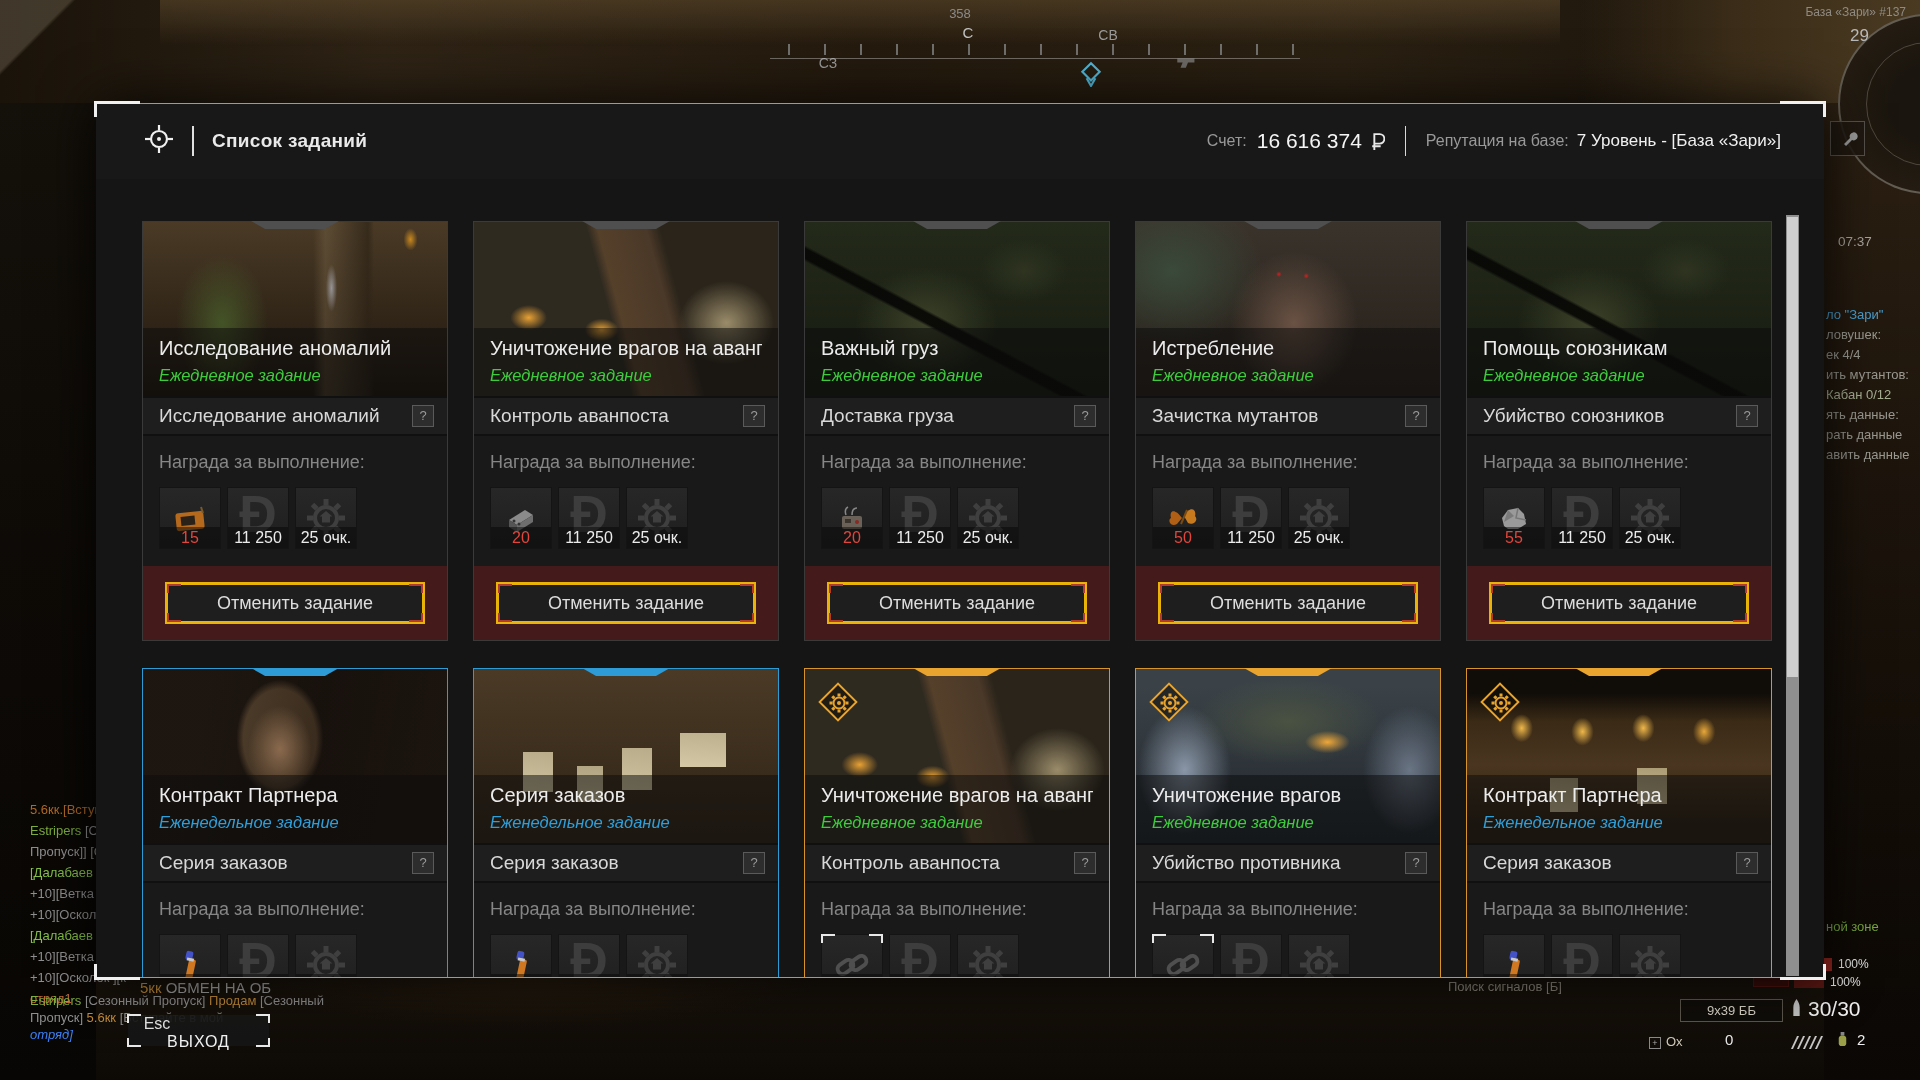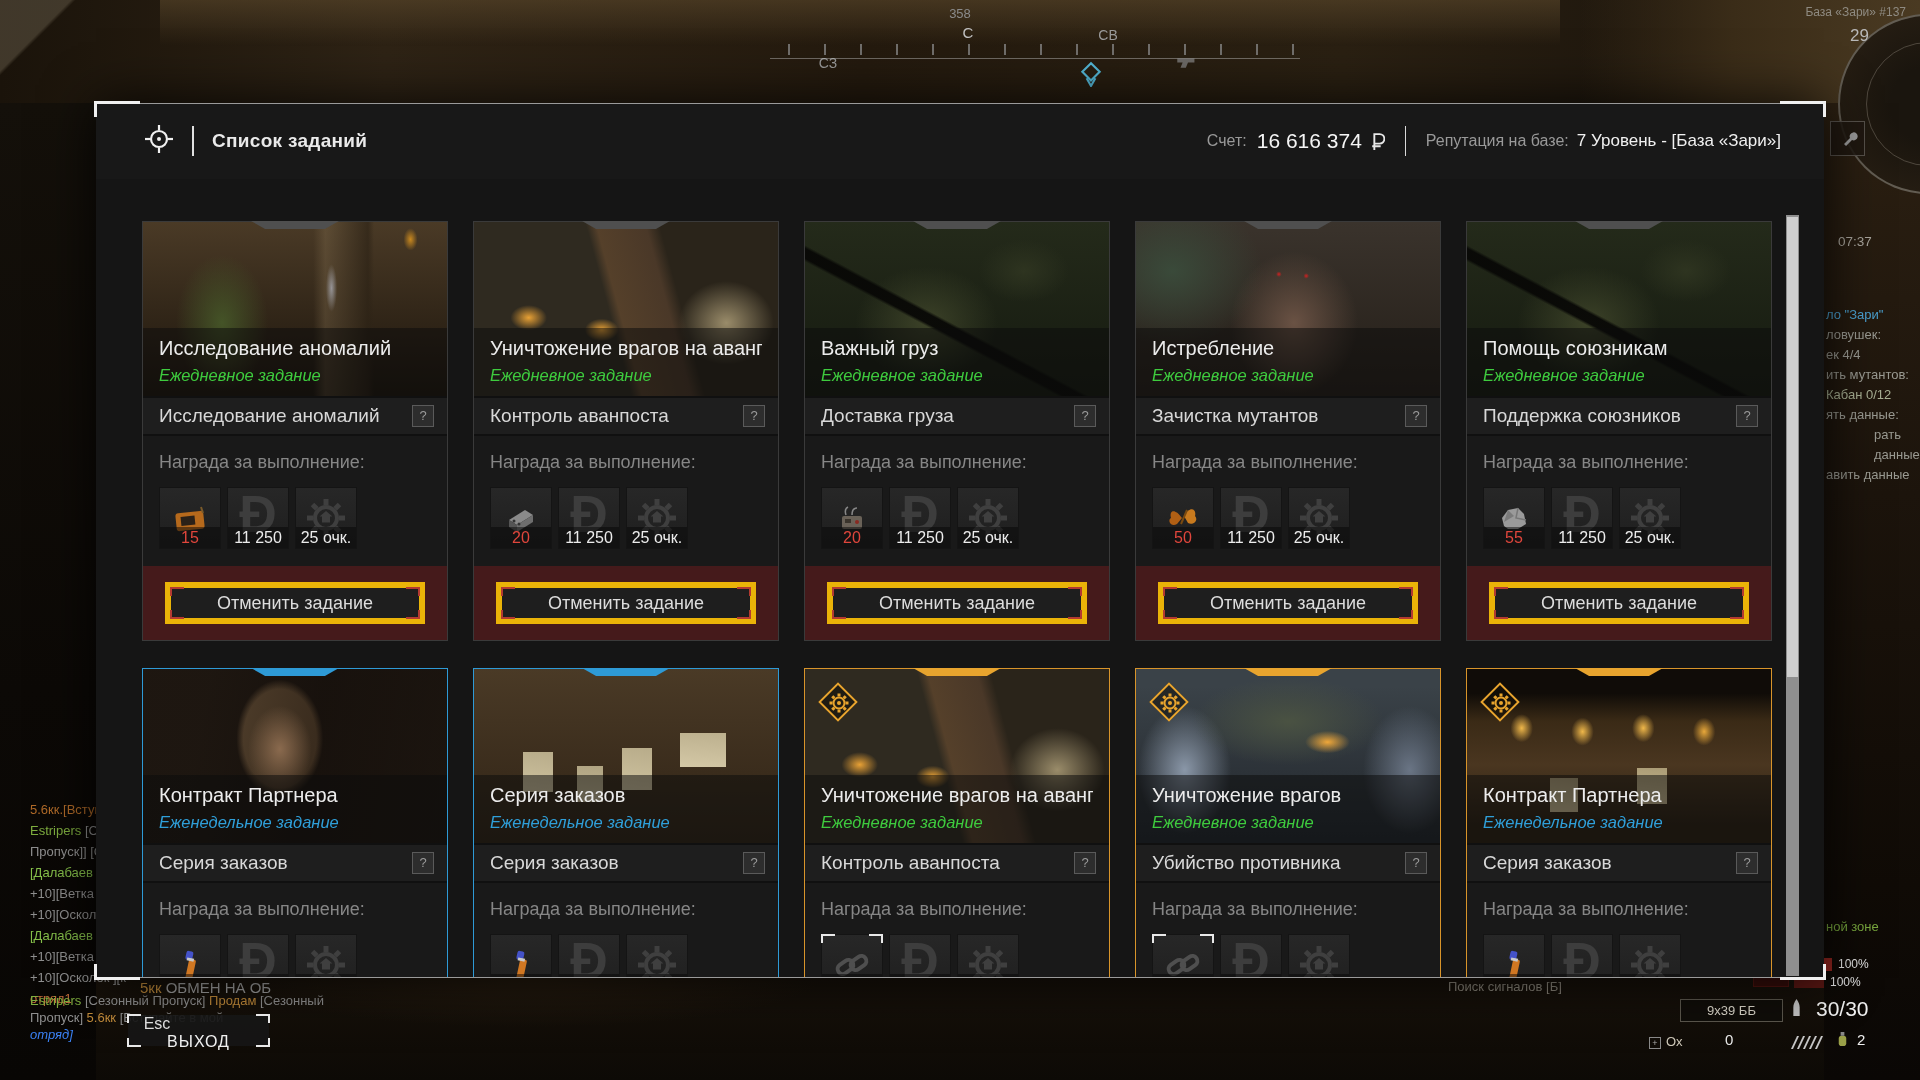--- a/index.html
+++ b/index.html
@@ -50,21 +50,21 @@
 
   
   .armor-block{position:absolute;left:1753px;top:957px;width:36px;height:30px;background:#3a0d0a;border:1px solid #571510;opacity:.9;}
   .health-row{position:absolute;display:flex;align-items:center;gap:6px;z-index:3;}
   .health-row .bar{height:13px;background:#8e241e;}
   .health-row.r1{left:1794px;top:957px;} .health-row.r1 .bar{width:38px;}
   .health-row.r2{left:1794px;top:975px;} .health-row.r2 .bar{width:30px;height:12px;background:#5a1713;}
   .health-row .pct{font-size:12px;color:#e0e0e0;}
   .caliber-box{position:absolute;left:1680px;top:999px;width:103px;height:23px;border:1px solid #5a564c;
     background:rgba(15,13,10,.75);color:#d8d4c8;font-size:13px;display:flex;align-items:center;justify-content:center;z-index:3;}
-  .mag-row{position:absolute;left:1791px;top:997px;display:flex;align-items:center;gap:14px;z-index:3;}
+  .mag-row{position:absolute;left:1791px;top:997px;display:flex;align-items:center;gap:6px;z-index:3;}
   .mag-count{font-size:21px;color:#f2f2f2;}
   .plus-box{position:absolute;left:1649px;top:1037px;width:12px;height:12px;border:1px solid #8a8a8a;color:#aaa;
     font-size:9px;line-height:10px;text-align:center;z-index:3;}
   .ox-label{position:absolute;left:1666px;top:1034px;font-size:13px;color:#cfc9ba;z-index:3;}
   .reserve-count{position:absolute;left:1725px;top:1031px;font-size:15px;color:#e8e8e8;z-index:3;}
   .slashes{position:absolute;left:1794px;top:1036px;display:flex;gap:4px;z-index:3;}
   .slashes i{width:2px;height:13px;background:#c8c8c8;transform:skewX(-25deg);}
   .grenade-wrap{position:absolute;left:1835px;top:1029px;z-index:3;}
   .grenade-count{position:absolute;left:1857px;top:1031px;font-size:15px;color:#eee;z-index:3;}
 
@@ -117,21 +117,21 @@
   .rewards{height:132px;padding:16px 16px 0;}
   .rewards-label{font-size:18px;color:#868686;}
   .tiles{display:flex;gap:6px;margin-top:14px;}
   .tile{position:relative;width:62px;height:62px;background:linear-gradient(180deg,#272727,#1e1e1e);border:1px solid #141414;}
   .tile-icon{position:absolute;inset:0;display:flex;align-items:center;justify-content:center;}
   .dchar{font-size:52px;font-weight:bold;color:#3d3d3d;line-height:1;margin-top:-8px;}
   .tile-value{position:absolute;left:0;right:0;bottom:0;height:21px;line-height:21px;background:rgba(5,5,5,.5);
     text-align:center;font-size:16px;color:#ececec;}
   .tile-value.hl{color:#e0463c;}
   .cancel-band{position:absolute;left:0;right:0;bottom:0;height:74px;background:#451a1b;padding:16px 22px;}
-  .cancel-btn{position:relative;width:100%;height:42px;background:#1e1e1e;border:6px solid #eab308;color:#dcdcdc;
+  .cancel-btn{position:relative;width:100%;height:42px;background:#1e1e1e;border:3px solid #eab308;color:#dcdcdc;
     font-size:18px;font-family:inherit;cursor:pointer;}
   .cb{position:absolute;width:14px;height:9px;pointer-events:none;}
   .cb.tl{left:-1px;top:-1px;border-left:2px solid var(--cbc);border-top:2px solid var(--cbc);}
   .cb.tr{right:-1px;top:-1px;border-right:2px solid var(--cbc);border-top:2px solid var(--cbc);}
   .cb.bl{left:-1px;bottom:-1px;border-left:2px solid var(--cbc);border-bottom:2px solid var(--cbc);}
   .cb.br{right:-1px;bottom:-1px;border-right:2px solid var(--cbc);border-bottom:2px solid var(--cbc);}
   .cb.red{--cbc:#b33a31;} .cb.wh{--cbc:#e8e8e8;}
   .cb.sel{display:none;} .tile.selected .cb.sel{display:block;}
 
   .scrollbar{position:absolute;right:25px;top:112px;bottom:2px;width:13px;background:#8f8f8f;}
@@ -237,21 +237,21 @@
       </svg>
   </div>
   <div class="hud-timer">07:37</div>
   <div class="quest-tracker">
       <div style="color: rgb(75, 160, 208);">ло "Зари"</div>
       <div style="color: rgb(154, 154, 146);">ловушек:</div>
       <div style="color: rgb(154, 154, 146);">ек 4/4</div>
       <div style="color: rgb(154, 154, 146);">ить мутантов:</div>
       <div style="color: rgb(168, 176, 148);">Кабан 0/12</div>
       <div style="color: rgb(154, 154, 146);">ять данные:</div>
-      <div style="color: rgb(154, 154, 146); margin-left: 48px;">рать данные</div>
+      <div style="color: rgb(154, 154, 146);">рать данные</div>
       <div style="color: rgb(154, 154, 146);">авить данные</div>
     </div>
   <div class="zone-text">ной зоне</div>
   <div class="signal-hint">Поиск сигналов [Б]</div>
 
   <div class="armor-block"></div>
   <div class="health-row r1">
     <span class="bar"></span>
     <span class="pct">100%</span>
   </div>
@@ -611,21 +611,21 @@
           <article class="card img-ghillie-sniper" style="--accent: #3a3a3a; --tab: #4f4f4f;">
     <span class="tab"></span>
     <div class="card-img">
 
       <div class="img-overlay">
         <div class="card-title">Помощь союзникам</div>
         <div class="card-type" style="color: rgb(62, 203, 62);">Ежедневное задание</div>
       </div>
     </div>
     <div class="sub-row">
-      <span class="sub-name">Поддержка союзников</span>
+      <span class="sub-name">Убийство союзников</span>
       <span class="help-box">?</span>
     </div>
     <div class="rewards">
       <div class="rewards-label">Награда за выполнение:</div>
       <div class="tiles">
                 <div class="tile">
     <span class="tile-icon">
                     <svg width="44" height="44" viewBox="0 0 44 44">
                       <path d="M12 30 L10 22 L16 14 L26 12 L32 18 L34 28 L26 33 L16 33 Z" fill="#9a9a9a"></path>
                       <path d="M16 14 L22 20 L12 26 Z" fill="#7a7a7a"></path>

